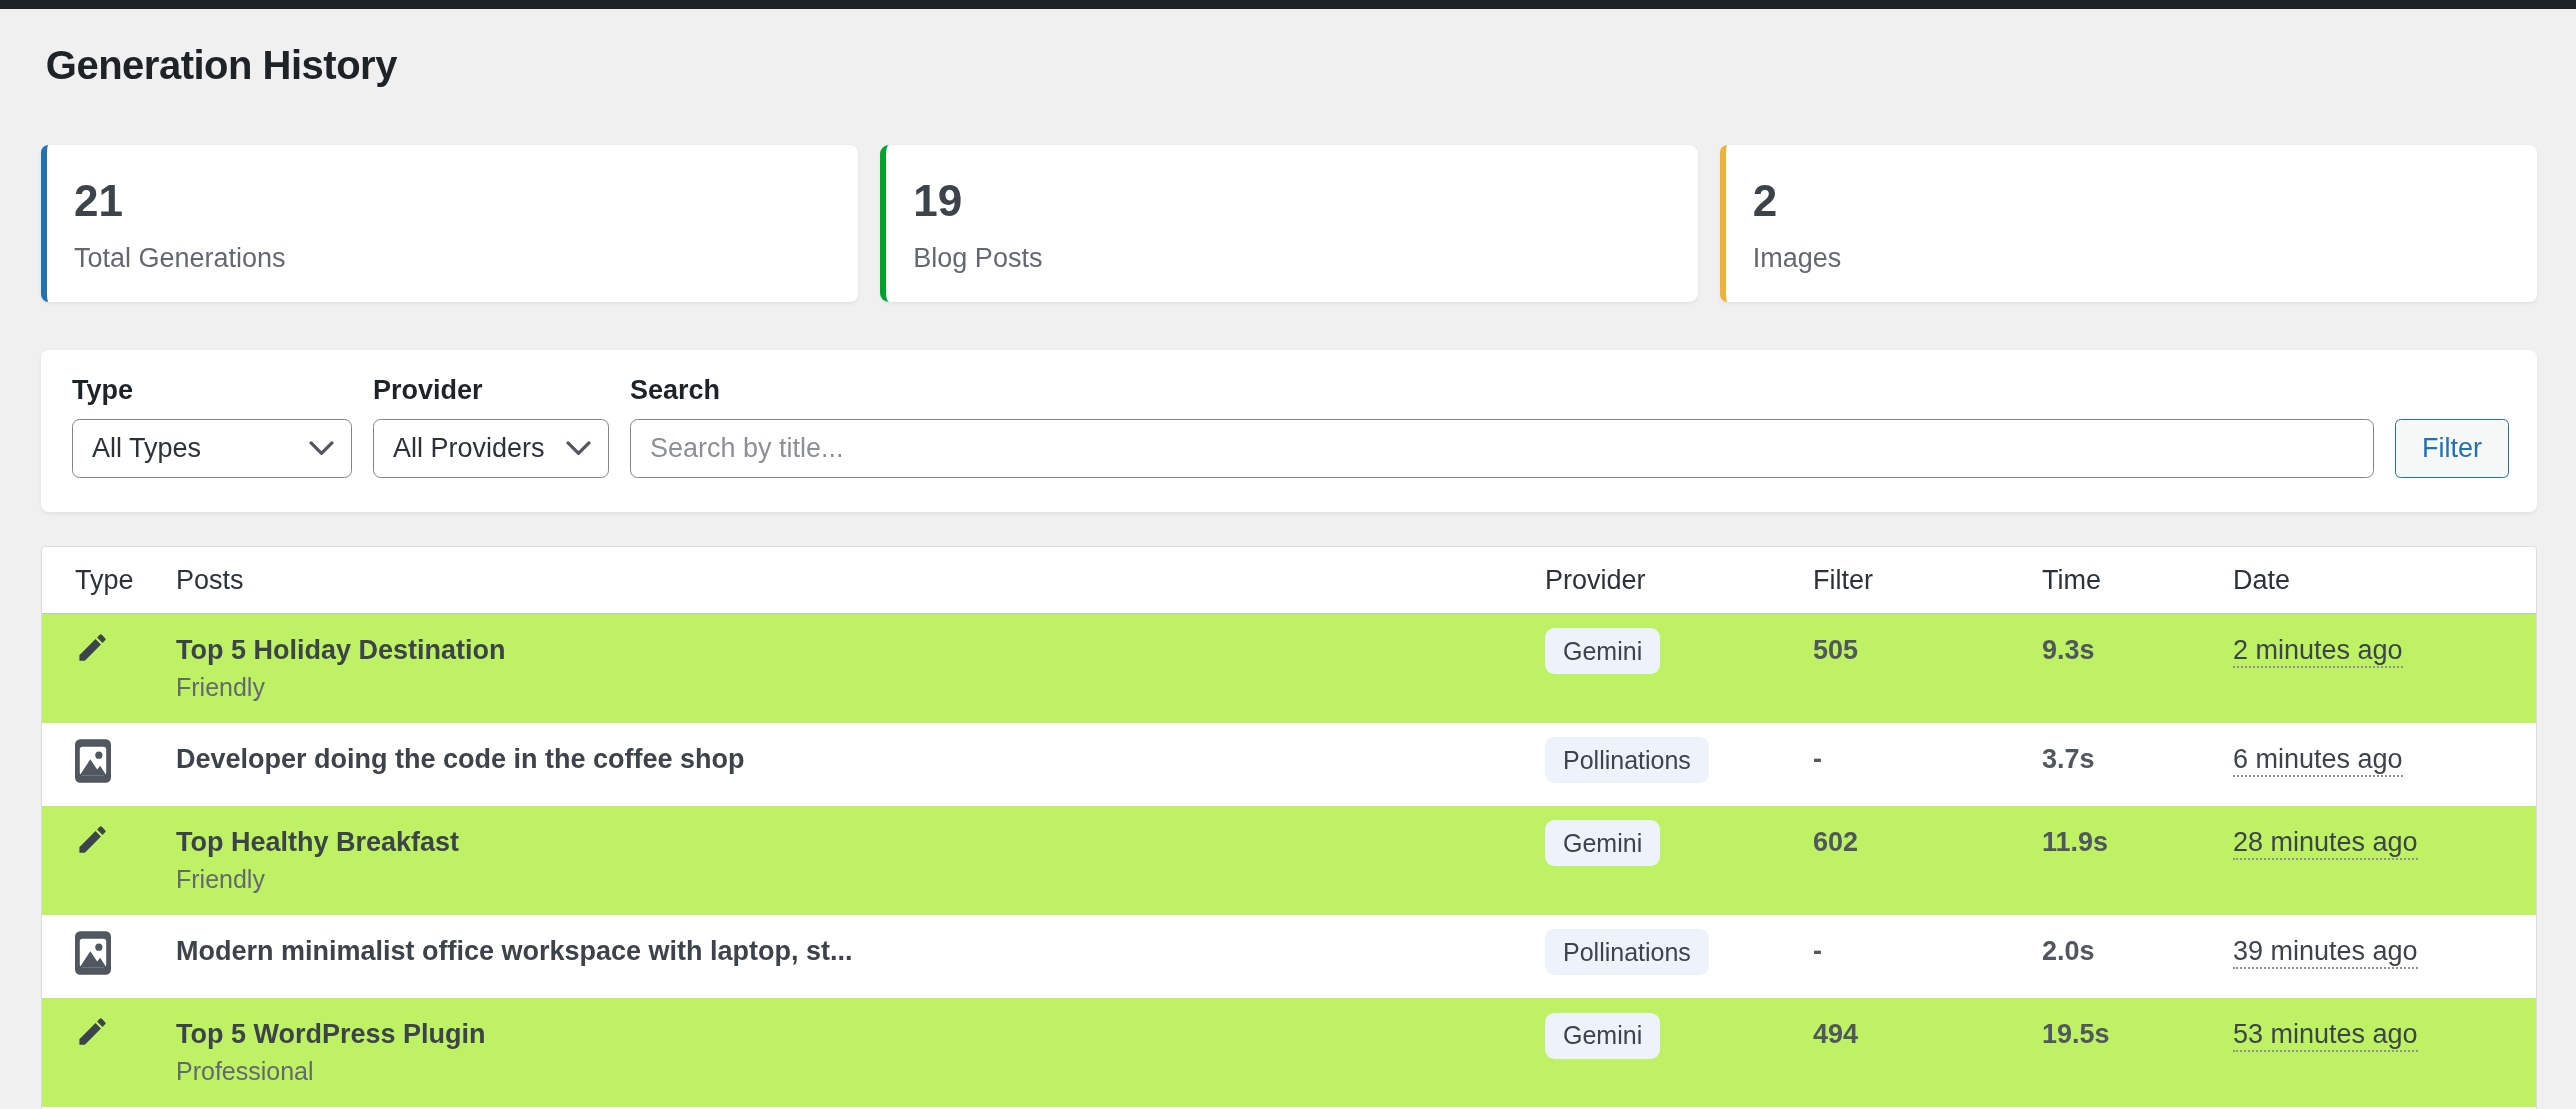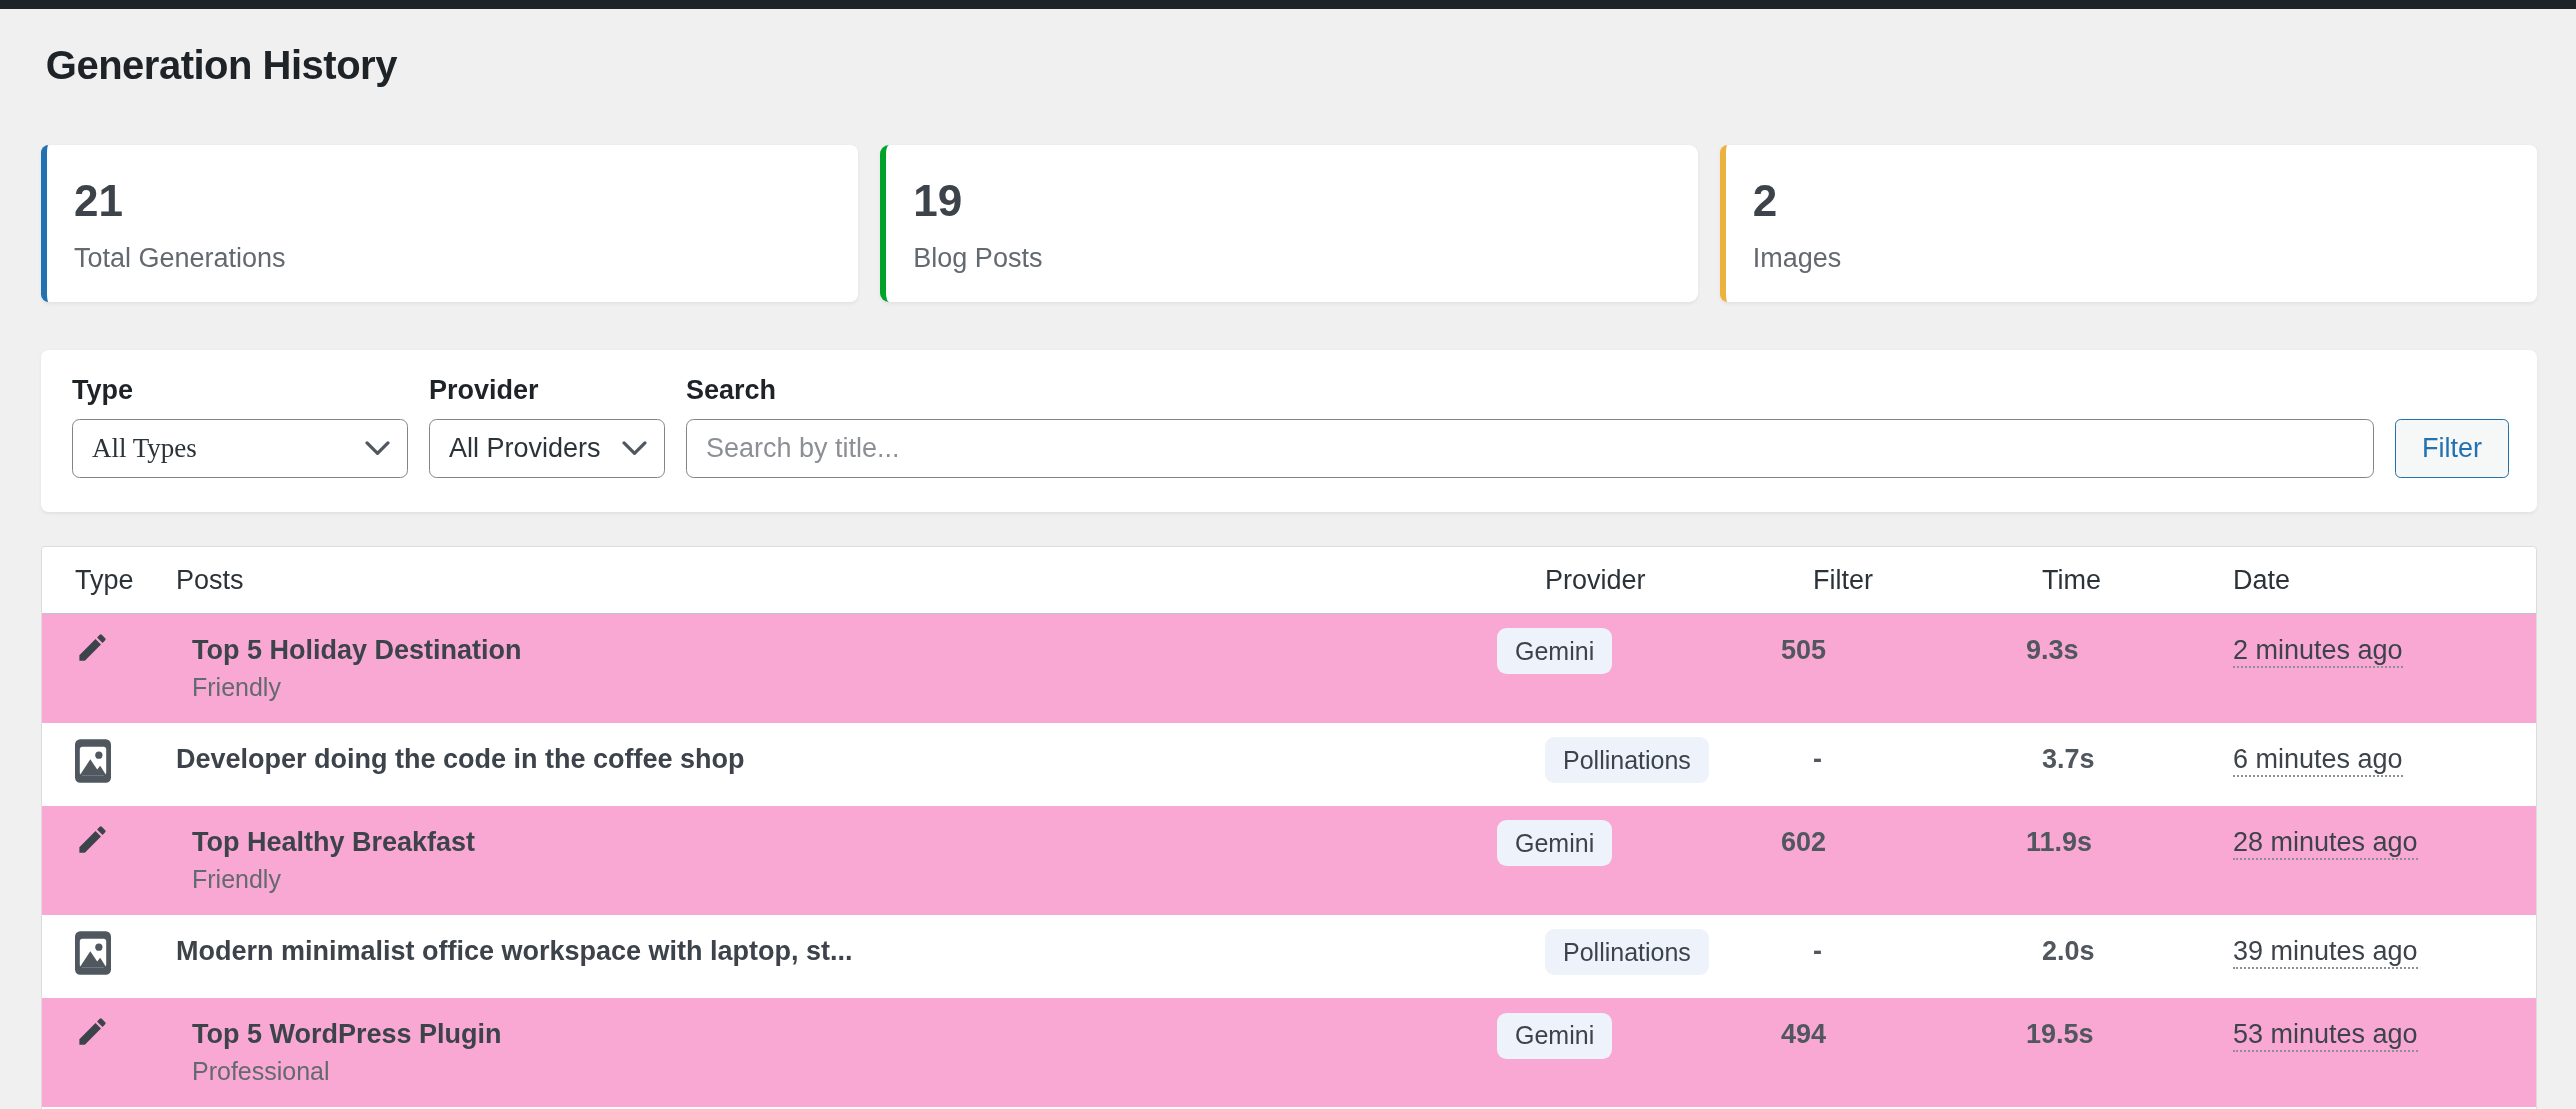--- a/index.html
+++ b/index.html
@@ -40,21 +40,21 @@
     box-sizing:border-box;
   }
   .filter-group{display:flex;flex-direction:column;gap:13.3px;}
   .filter-group>label{font-size:27px;font-weight:600;color:#1d2327;}
   .select-box{
     height:59px;border:1.9px solid #80858b;border-radius:7.6px;background:#fff;
     display:flex;align-items:center;justify-content:space-between;
     padding:0 17px 0 19px;font-size:27px;color:#2c3338;
     box-sizing:border-box;cursor:pointer;
   }
-  .fg-type .select-box{width:336px;font-family:Liberation Serif, serif;}
+  .fg-type .select-box{width:280px;}
   .fg-provider .select-box{width:236px;}
   .fg-search{flex:1;}
   .fg-search input{
     height:59px;width:100%;box-sizing:border-box;
     border:1.9px solid #80858b;border-radius:7.6px;
     font-size:27px;padding:0 19px;color:#2c3338;
     font-family:"Liberation Sans","DejaVu Sans",sans-serif;
   }
   .fg-search input::placeholder{color:#8c8f94;}
   .filter-btn{
@@ -73,21 +73,21 @@
   .t-row{
     display:grid;
     grid-template-columns:101px minmax(0,1fr) 268px 229px 191px 286px;
     padding:0 17px 0 33px;
     align-items:start;
   }
   .t-header .th{
     padding:19px 0;font-size:27px;line-height:28px;color:#2c3338;
   }
   .t-header{border-bottom:1.9px solid #c3c4c7;}
-  .t-row.striped{background:#f9a8d4;gap:16px;}
+  .t-row.striped{background:#bef264;}
   .cell{padding:21px 0 23px 0;}
   .cell.type-cell{padding-top:16px;padding-bottom:0;}
   .row-title{font-size:27px;line-height:30.5px;font-weight:700;color:#3c434a;}
   .row-subtitle{margin-top:9.5px;font-size:25px;line-height:25px;color:#646970;}
   .cell.provider-cell{padding-top:14.3px;}
   .badge{
     display:inline-block;background:#eef2fb;border-radius:9.5px;
     padding:10.5px 18px;font-size:25px;color:#3c434a;line-height:25px;
   }
   .cell.words-cell,.cell.time-cell{font-size:27px;line-height:30.5px;color:#50575e;font-weight:bold;}

